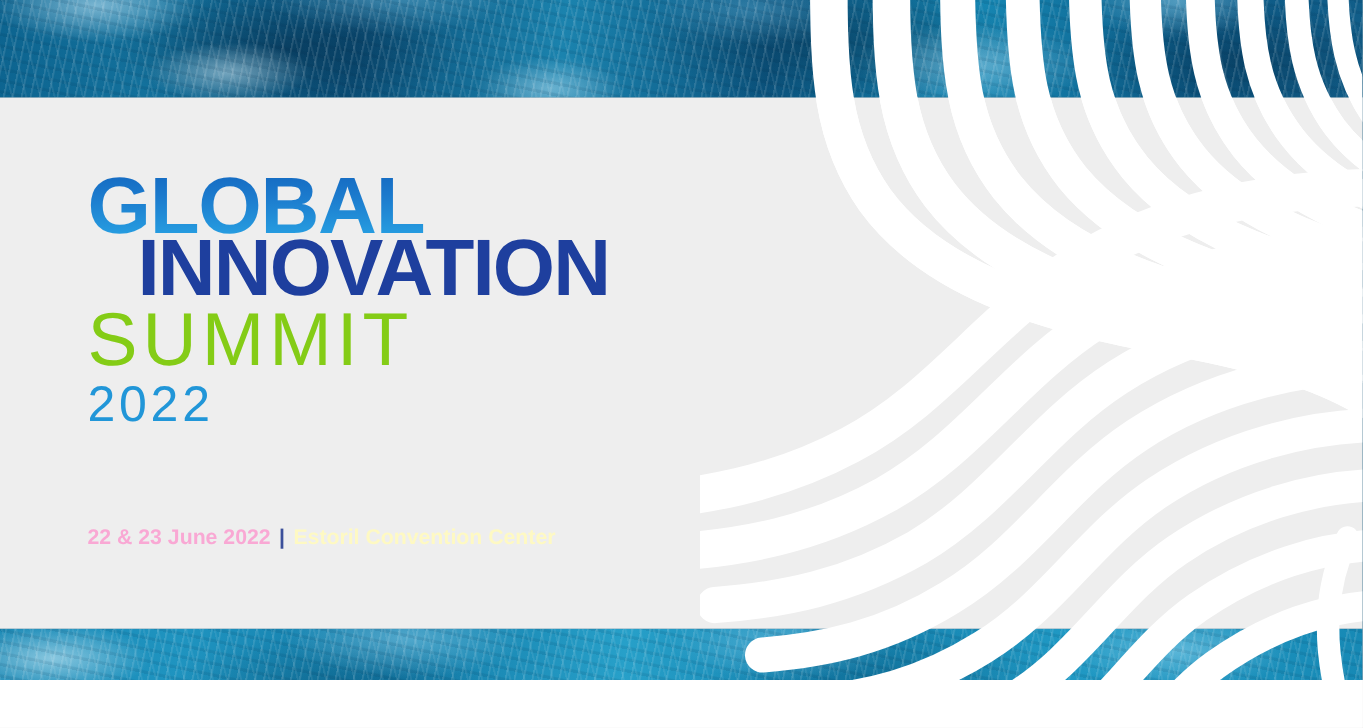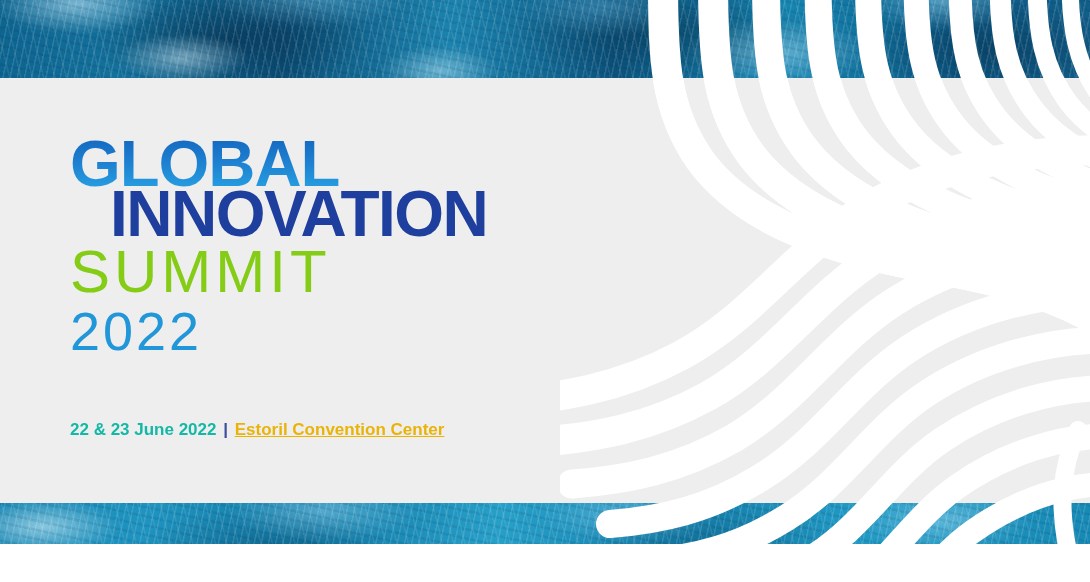--- a/index.html
+++ b/index.html
@@ -124,37 +124,37 @@
     margin-left:40px;
   }
   #w-summit{
     font-size:60px;
     font-weight:300;
     letter-spacing:4px;
     color:#84cc16;
     margin-top:-4px;
   }
   #w-year{
-    font-size:54px;
+    font-size:40px;
     font-weight:300;
     letter-spacing:3px;
     color:#2196d8;
     margin-top:2px;
   }
 
   #meta{
     position:absolute;
     left:70px; top:420px;
     font-size:17px;
     font-weight:600;
     white-space:nowrap;
   }
-  #meta .date{ color:#14b8a6;margin-top:44px; }
+  #meta .date{ color:#f9a8d4;margin-top:44px; }
   #meta .sep{  color:#3b4f9a; padding:0 2px; }
-  #meta .venue{ color:#eab308;text-decoration:underline; }
+  #meta .venue{ color:#fef9c3; }
 </style>
 </head>
 <body>
 
 <div id="banner">
 
   <div class="ocean ocean-top">
     <div class="ocean-base"></div>
     <div class="ocean-foam"></div>
   </div>

